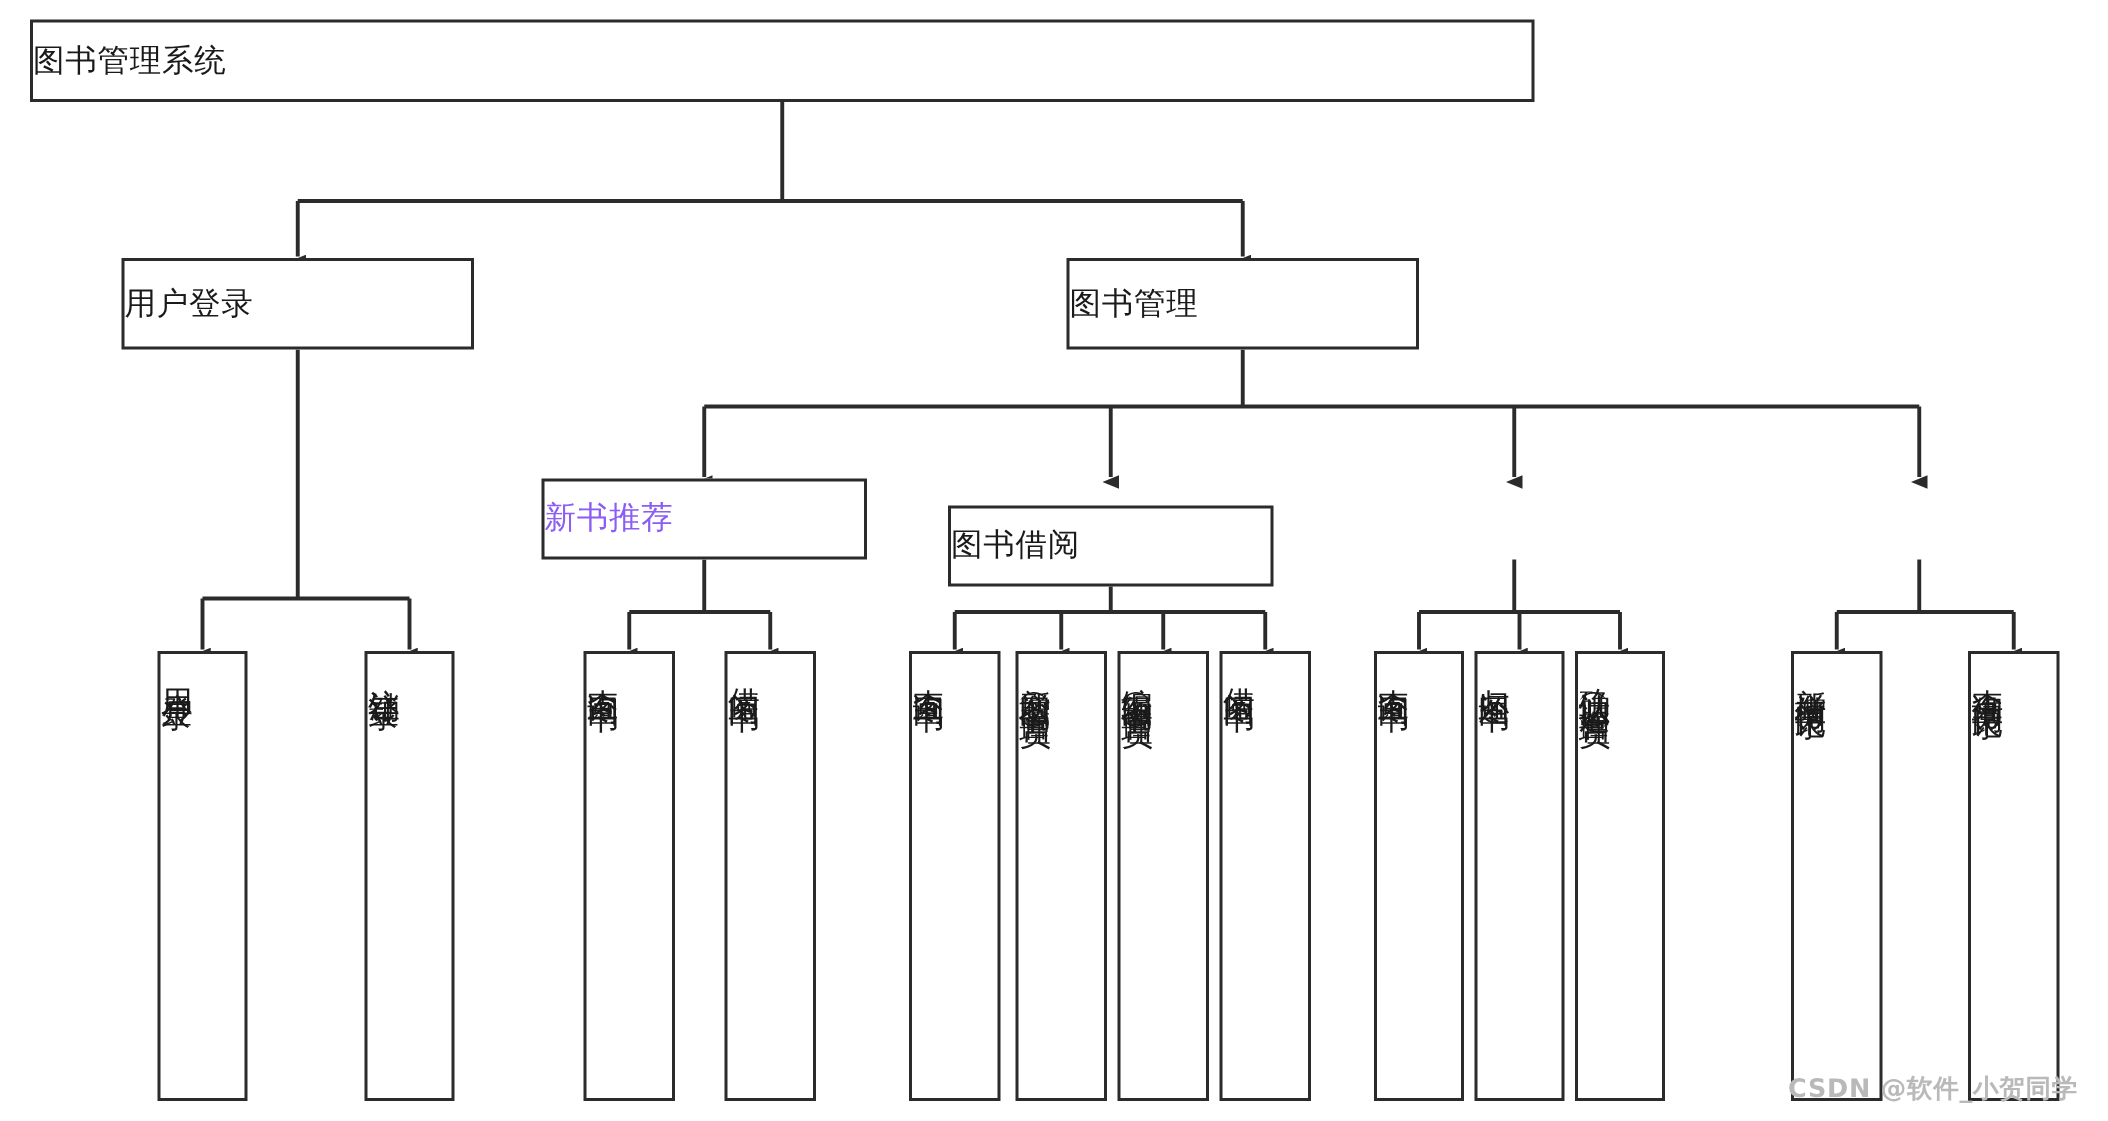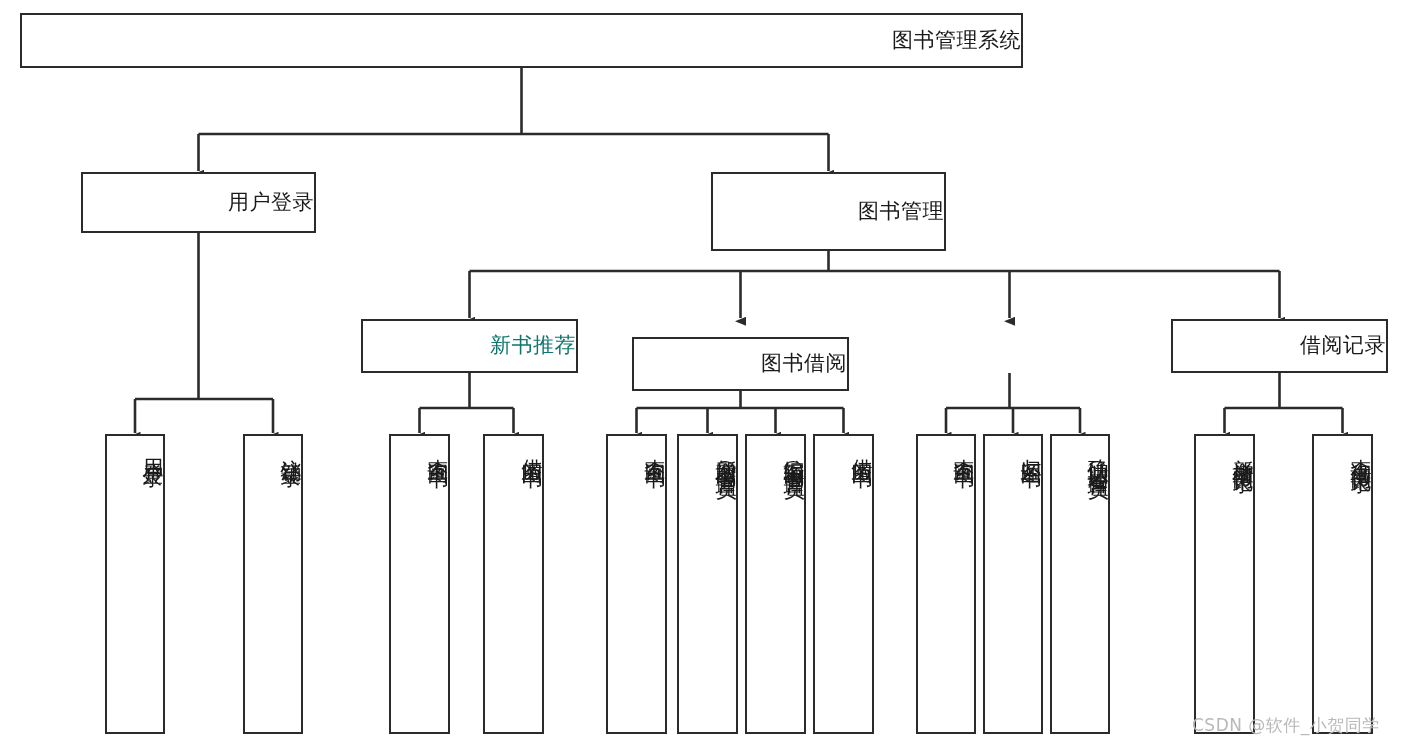--- a/index.html
+++ b/index.html
@@ -26,21 +26,21 @@
     height: 747px;
     pointer-events: none;
   }
   .node {
     position: absolute;
     box-sizing: border-box;
     background: #ffffff;
     border: 2px solid #2b2b2b;
     display: flex;
     align-items: center;
-    justify-content: flex-end;
+    justify-content: flex-start;
     color: #1a1a1a;
     z-index: 2;
   }
   .node .label {
     display: block;
     text-align: center;
     line-height: 1.12;
     letter-spacing: 0.5px;
   }
   
@@ -118,32 +118,29 @@
       </g>
   </svg>
 
   <div class="node horiz" style="left: 20px; top: 13px; width: 1003px; height: 55px; border-color: rgb(43, 43, 43); background: rgb(255, 255, 255); color: rgb(26, 26, 26);">
     <span class="label">图书管理系统</span>
   </div>
 
   <div class="node horiz" style="left: 81px; top: 172px; width: 235px; height: 61px; border-color: rgb(43, 43, 43); background: rgb(255, 255, 255); color: rgb(26, 26, 26);">
     <span class="label">用户登录</span>
   </div>
-  <div class="node horiz" style="left: 711px; top: 172px; width: 235px; height: 79px; border-color: rgb(43, 43, 43); background: rgb(255, 255, 255); color: rgb(26, 26, 26);">
+  <div class="node horiz" style="left: 711px; top: 172px; width: 235px; height: 61px; border-color: rgb(43, 43, 43); background: rgb(255, 255, 255); color: rgb(26, 26, 26);">
     <span class="label">图书管理</span>
   </div>
 
-  <div class="node horiz" style="left: 361px; top: 319px; width: 217px; height: 54px; border-color: rgb(43, 43, 43); background: rgb(255, 255, 255); color: #0f766e;">
+  <div class="node horiz" style="left: 361px; top: 319px; width: 217px; height: 54px; border-color: rgb(43, 43, 43); background: rgb(255, 255, 255); color: #8b5cf6;">
     <span class="label">新书推荐</span>
   </div>
   <div class="node horiz" style="left: 632px; top: 337px; width: 217px; height: 54px; border-color: rgb(43, 43, 43); background: rgb(255, 255, 255); color: rgb(26, 26, 26);">
     <span class="label">图书借阅</span>
-  </div>
-  <div class="node horiz" style="left: 1171px; top: 319px; width: 217px; height: 54px; border-color: rgb(43, 43, 43); background: rgb(255, 255, 255); color: rgb(26, 26, 26);">
-    <span class="label">借阅记录</span>
   </div>
 
   <div class="node vert" style="left: 105px; top: 434px; width: 60px; height: 300px; border-color: rgb(43, 43, 43); background: rgb(255, 255, 255); color: rgb(26, 26, 26);">
     <span class="label">用户登录</span>
   </div>
   <div class="node vert" style="left: 243px; top: 434px; width: 60px; height: 300px; border-color: rgb(43, 43, 43); background: rgb(255, 255, 255); color: rgb(26, 26, 26);">
     <span class="label">注销登录</span>
   </div>
   <div class="node vert" style="left: 389px; top: 434px; width: 61px; height: 300px; border-color: rgb(43, 43, 43); background: rgb(255, 255, 255); color: rgb(26, 26, 26);">
     <span class="label">查询图书</span>
@@ -172,15 +169,15 @@
   <div class="node vert" style="left: 1050px; top: 434px; width: 60px; height: 300px; border-color: rgb(43, 43, 43); background: rgb(255, 255, 255); color: rgb(26, 26, 26);">
     <span class="label">确认归还（管理员）</span>
   </div>
   <div class="node vert" style="left: 1194px; top: 434px; width: 61px; height: 300px; border-color: rgb(43, 43, 43); background: rgb(255, 255, 255); color: rgb(26, 26, 26);">
     <span class="label">新增借阅记录</span>
   </div>
   <div class="node vert" style="left: 1312px; top: 434px; width: 61px; height: 300px; border-color: rgb(43, 43, 43); background: rgb(255, 255, 255); color: rgb(26, 26, 26);">
     <span class="label">查询借阅记录</span>
   </div>
 
-  <div class="watermark" style="left: 1192px; top: 714px; color: rgb(185, 185, 185);">CSDN @软件_小贺同学</div>
+  <div class="watermark" style="left: 1192px; top: 714px; color: rgb(185, 185, 185); font-weight: bold;">CSDN @软件_小贺同学</div>
 
 </div>
 
 </body></html>

